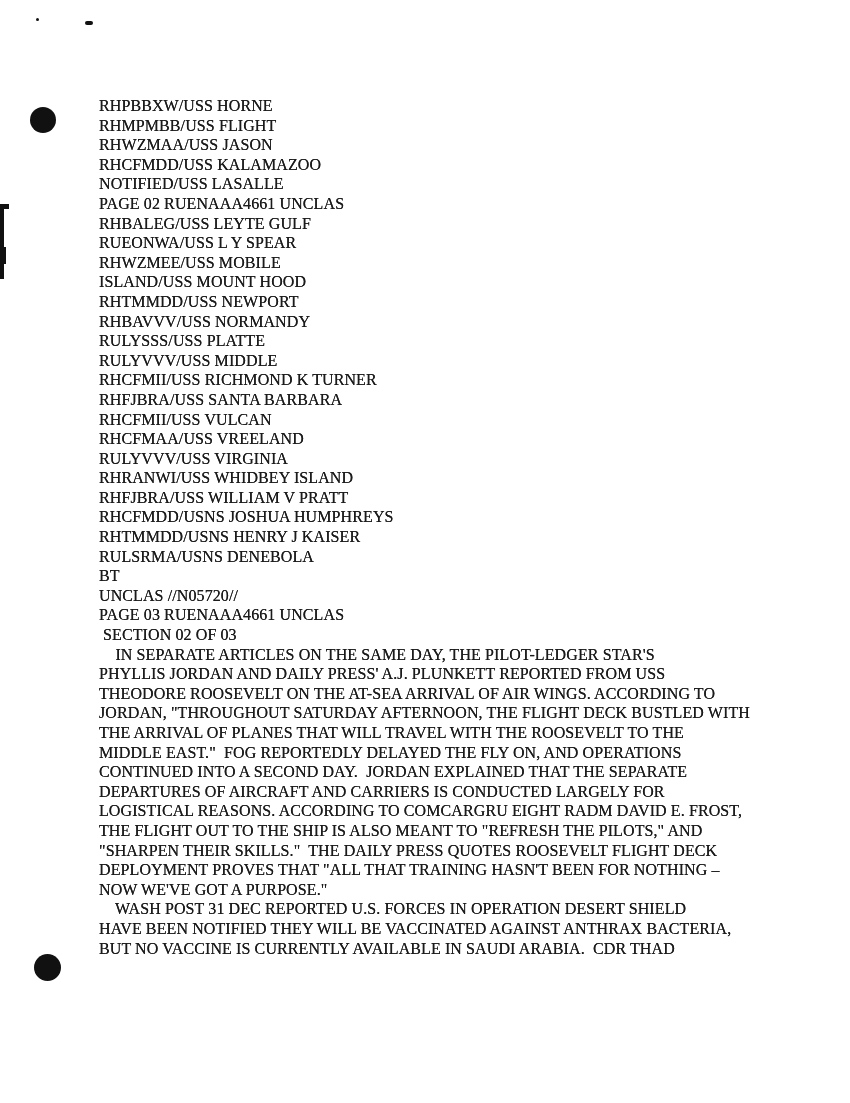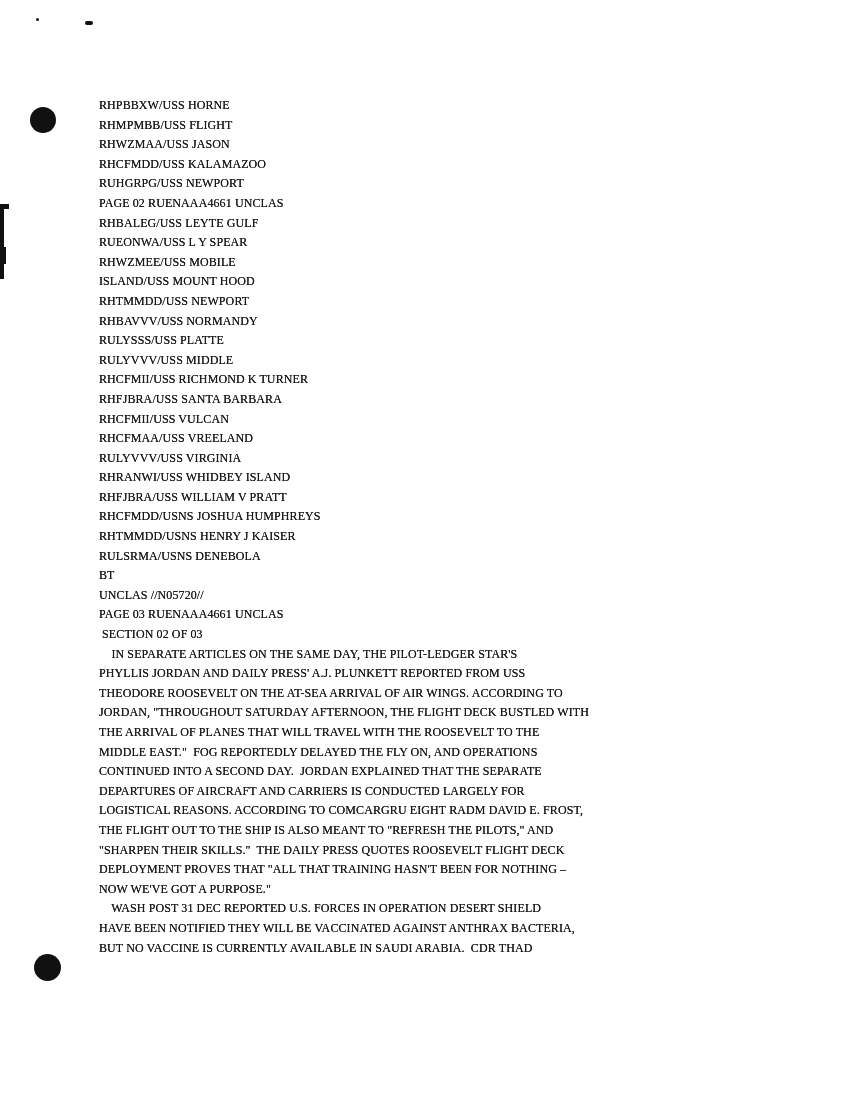--- a/index.html
+++ b/index.html
@@ -13,21 +13,21 @@
     height: 1103px;
     background: #ffffff;
     overflow: hidden;
     font-family: "Liberation Serif", serif;
   }
   .text-block {
     position: absolute;
     left: 99px;
     top: 96px;
     color: #1b1b1b;
-    font-size: 12px;
+    font-size: 16px;
     line-height: 19.6px;
     letter-spacing: 0.1px;
     text-shadow: 0 0 0.35px rgba(0,0,0,0.85);
   }
   .line {
     white-space: pre;
     height: 19.6px;
   }
   .artifact {
     position: absolute;
@@ -67,21 +67,21 @@
   <div class="artifact edge-tick"></div>
   <div class="artifact edge-bar"></div>
   <div class="artifact edge-thick"></div>
 
   <div class="text-block">
     <div>
         <div class="line">RHPBBXW/USS HORNE</div>
         <div class="line">RHMPMBB/USS FLIGHT</div>
         <div class="line">RHWZMAA/USS JASON</div>
         <div class="line">RHCFMDD/USS KALAMAZOO</div>
-        <div class="line">RUHGRPG/USS NEWPORT</div>
+        <div class="line">NOTIFIED/USS LASALLE</div>
         <div class="line">PAGE 02 RUENAAA4661 UNCLAS</div>
         <div class="line">RHBALEG/USS LEYTE GULF</div>
         <div class="line">RUEONWA/USS L Y SPEAR</div>
         <div class="line">RHWZMEE/USS MOBILE</div>
         <div class="line">ISLAND/USS MOUNT HOOD</div>
         <div class="line">RHTMMDD/USS NEWPORT</div>
         <div class="line">RHBAVVV/USS NORMANDY</div>
         <div class="line">RULYSSS/USS PLATTE</div>
         <div class="line">RULYVVV/USS MIDDLE</div>
         <div class="line">RHCFMII/USS RICHMOND K TURNER</div>

